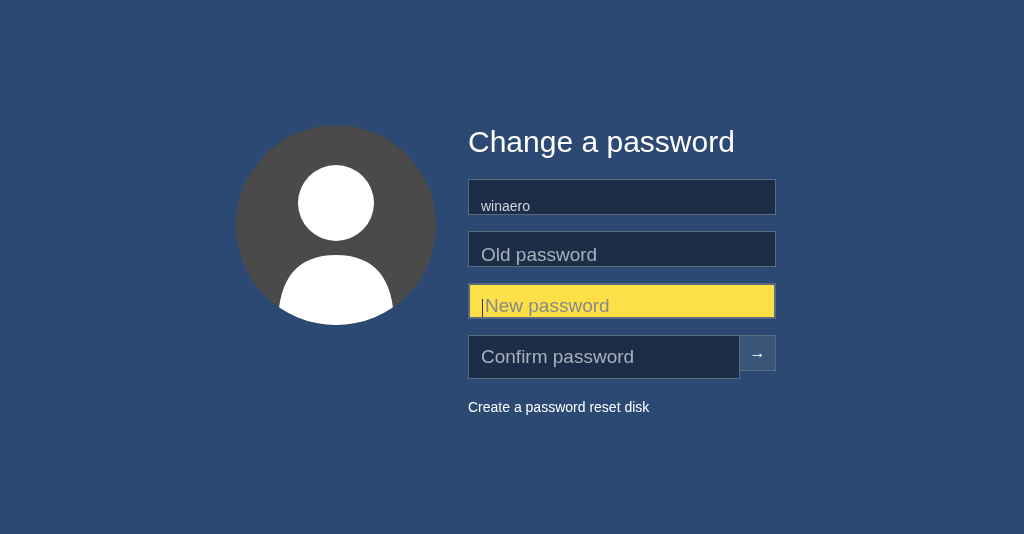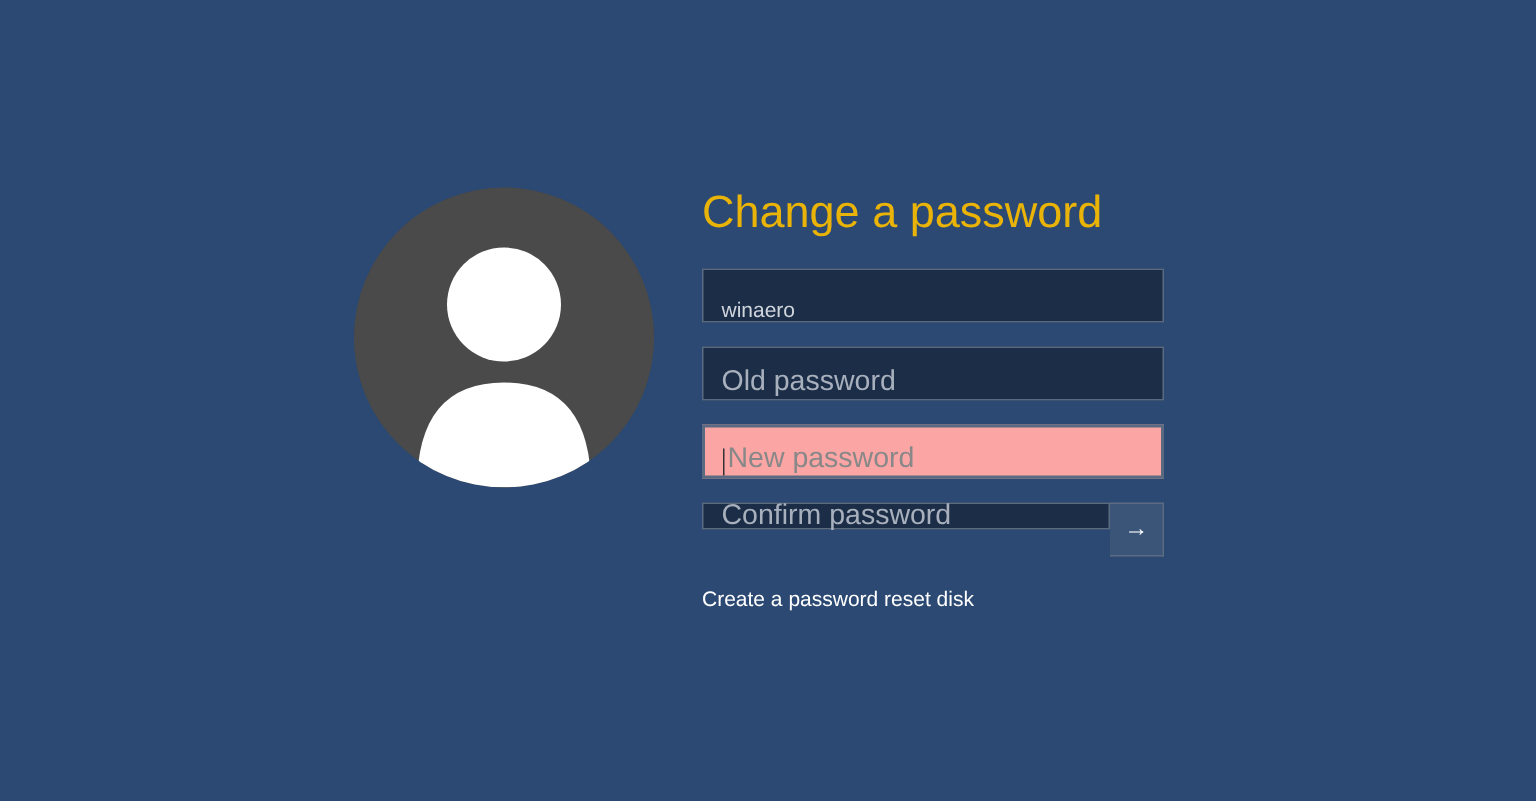--- a/index.html
+++ b/index.html
@@ -37,21 +37,21 @@
     .avatar svg {
       width: 100%;
       height: 100%;
     }
     .form-section {
       display: flex;
       flex-direction: column;
       width: 320px;
     }
     .title {
-      color: #eab308;
+      color: #ffffff;
       font-size: 30px;
       font-weight: 300;
       margin-bottom: 20px;
     }
     .field {
       width: 308px;
       height: 36px;
       background-color: #1c2e47;
       border: 1px solid #5a6a80;
       padding: 0 12px;
@@ -59,32 +59,32 @@
       font-size: 14px;
       display: flex;
       align-items: flex-end;
       margin-bottom: 16px;
       font-family: inherit;
     }
     .field-readonly {
       color: #d0d5dd;
     }
     .field-focused {
-      background-color: #fca5a5;
+      background-color: #fde047;
       border: 2px solid #5a6a80;
       color: #666666;
     }
     .confirm-row {
       display: flex;
       width: 308px;
       margin-bottom: 20px;
     }
     .confirm-field {
       width: 272px;
-      height: 18px;
+      height: 44px;
       background-color: #1c2e47;
       border: 1px solid #5a6a80;
       padding: 0 12px;
       color: #a8b0bd;
       font-size: 14px;
       display: flex;
       align-items: center;
       font-family: inherit;
     }
     .submit-btn {

